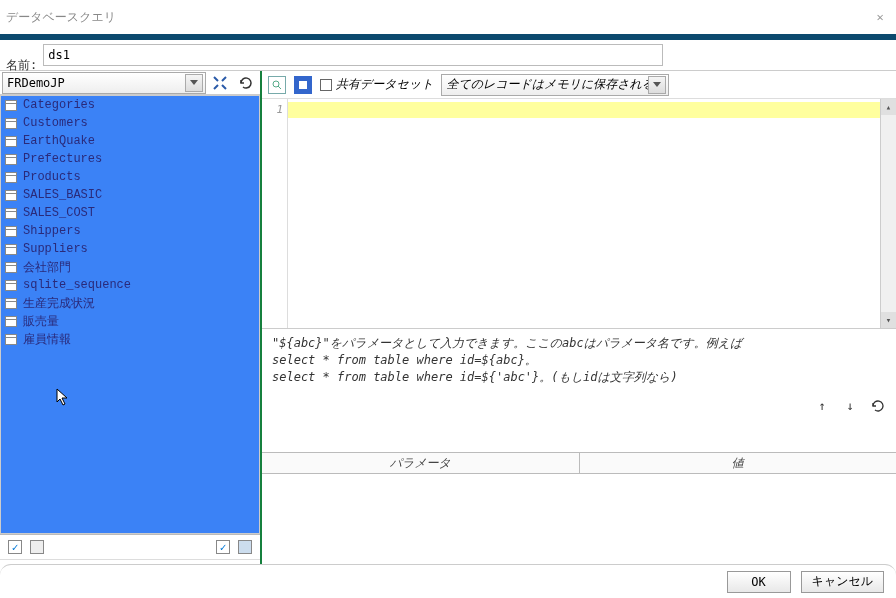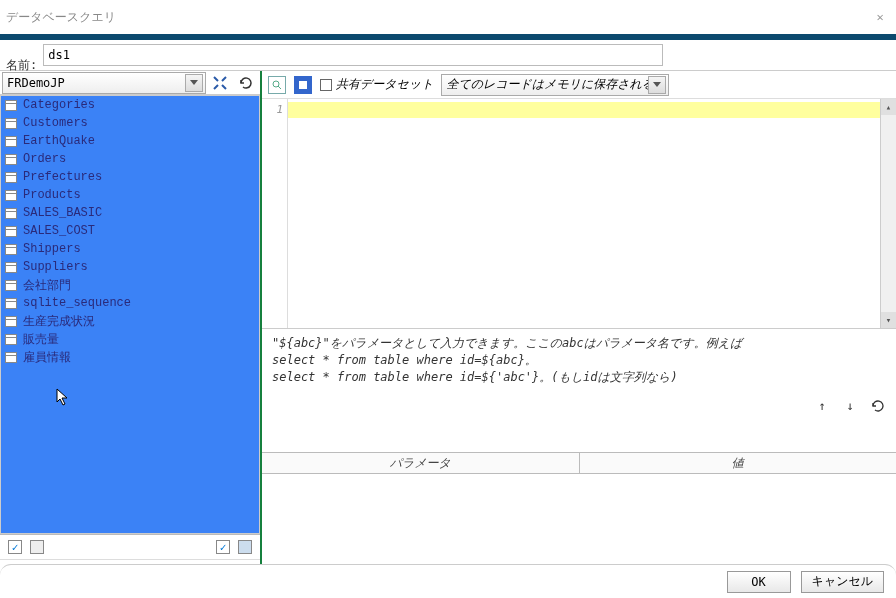--- a/index.html
+++ b/index.html
@@ -93,24 +93,20 @@
         <div class="table-item">
           <span class="table-icon"></span>
           <span>Customers</span>
         </div>
         <div class="table-item">
           <span class="table-icon"></span>
           <span>EarthQuake</span>
         </div>
         <div class="table-item">
           <span class="table-icon"></span>
-          <span>Orders</span>
-        </div>
-        <div class="table-item">
-          <span class="table-icon"></span>
           <span>Prefectures</span>
         </div>
         <div class="table-item">
           <span class="table-icon"></span>
           <span>Products</span>
         </div>
         <div class="table-item">
           <span class="table-icon"></span>
           <span>SALES_BASIC</span>
         </div>

